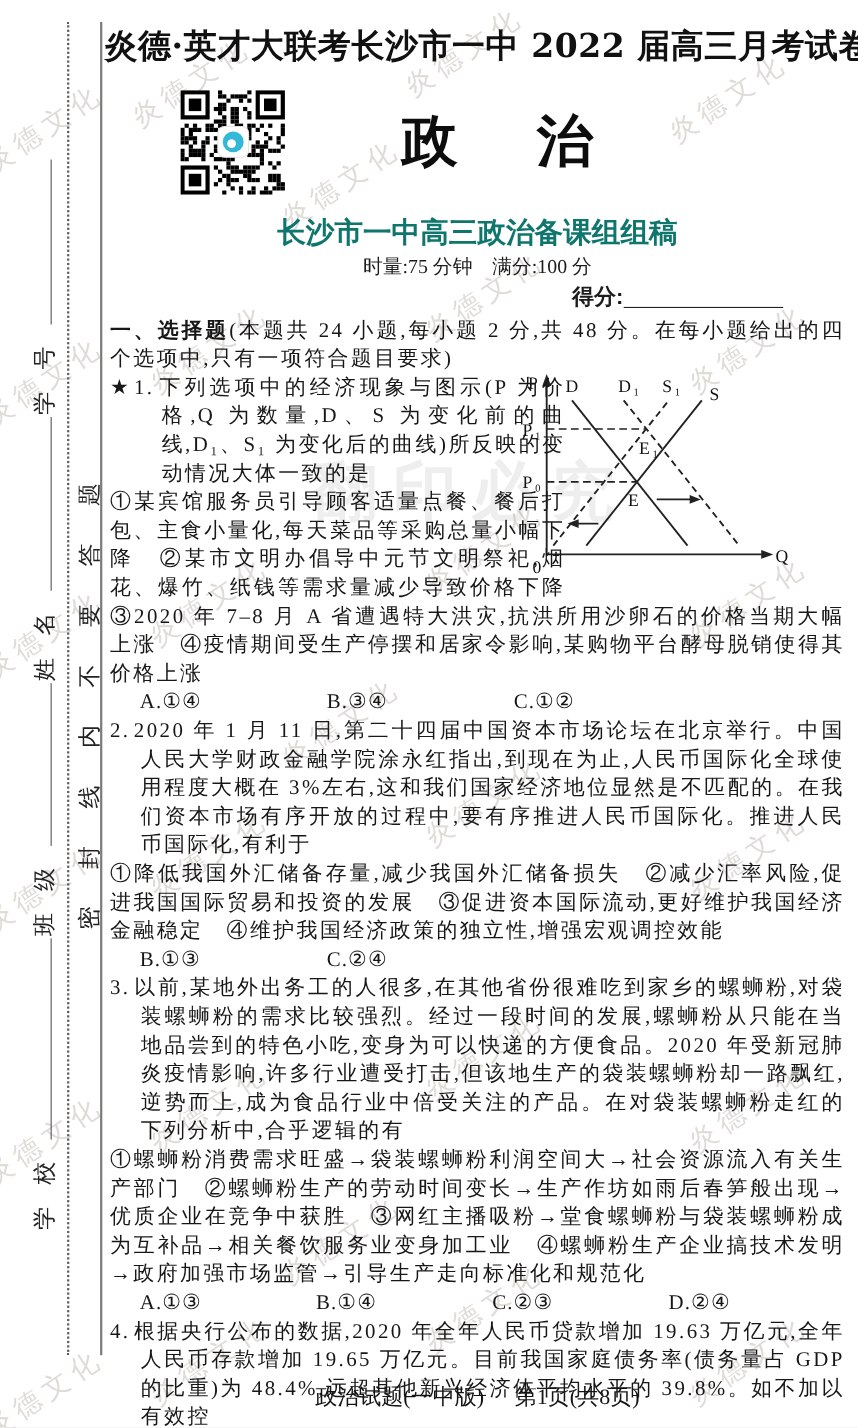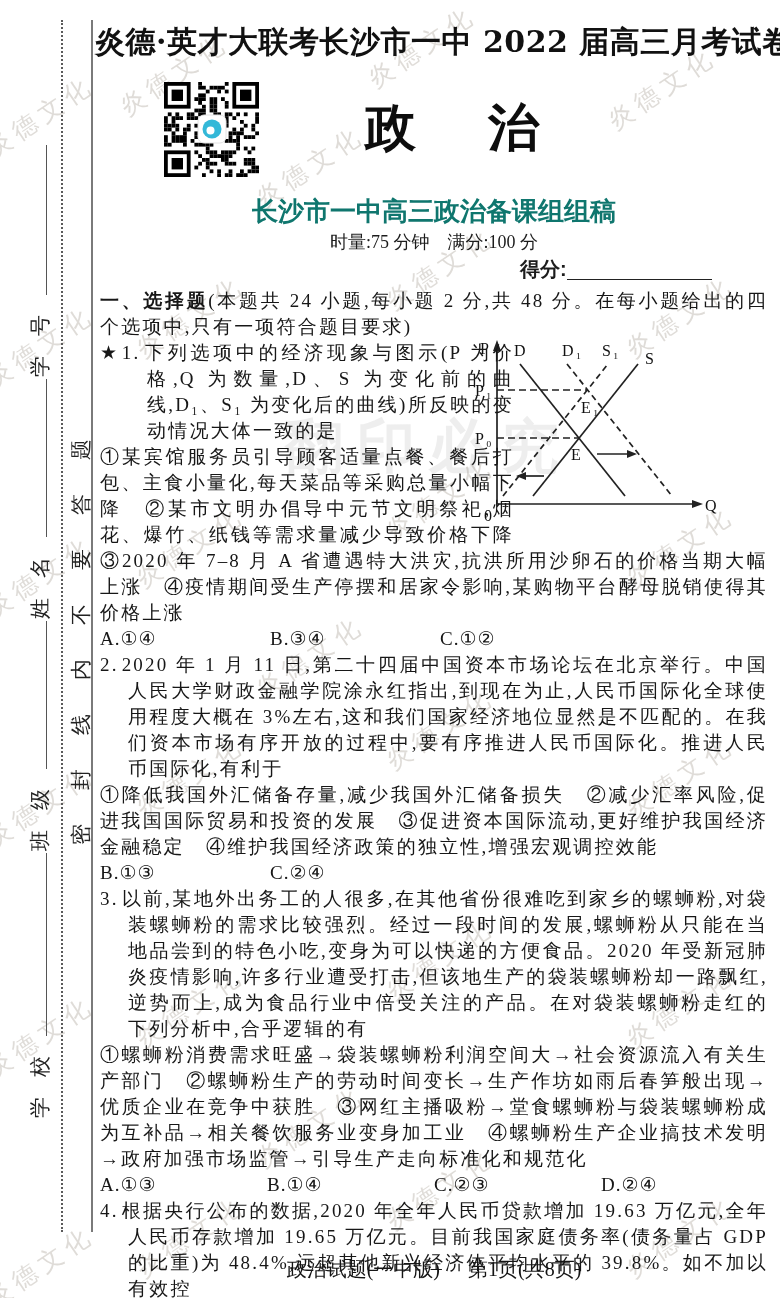--- a/index.html
+++ b/index.html
@@ -67,21 +67,21 @@
   }
   .content p{margin:0;}
   .section-head .sec-title{font-weight:bold;font-family:"Liberation Sans",sans-serif;}
   .question{margin:0;}
   .stem{padding-left:28px;text-indent:-28px;}
   .question.starred .stem{padding-left:47px;text-indent:-47px;}
   .qnum{margin-right:3px;}
   .star{margin-right:1px;}
   .itemtext{margin-left:28px;}
   .question.starred .itemtext{}
-  .options{display:flex;letter-spacing:1px;}
+  .options{display:flex;margin-left:27px;letter-spacing:1px;}
   .options span{width:170px;}
   .figwrap{float:right;width:248px;height:196px;margin:-6px 0 14px 6px;}
   .fig text{font-family:"Liberation Serif","DejaVu Serif",serif;font-size:16px;fill:#111;}
   
   .footer{
     position:absolute;left:100px;top:1256px;width:668px;z-index:2;text-align:center;
     font-size:20px;color:#141414;
   }
   .footer .fgap{display:inline-block;width:28px;}
 </style>

